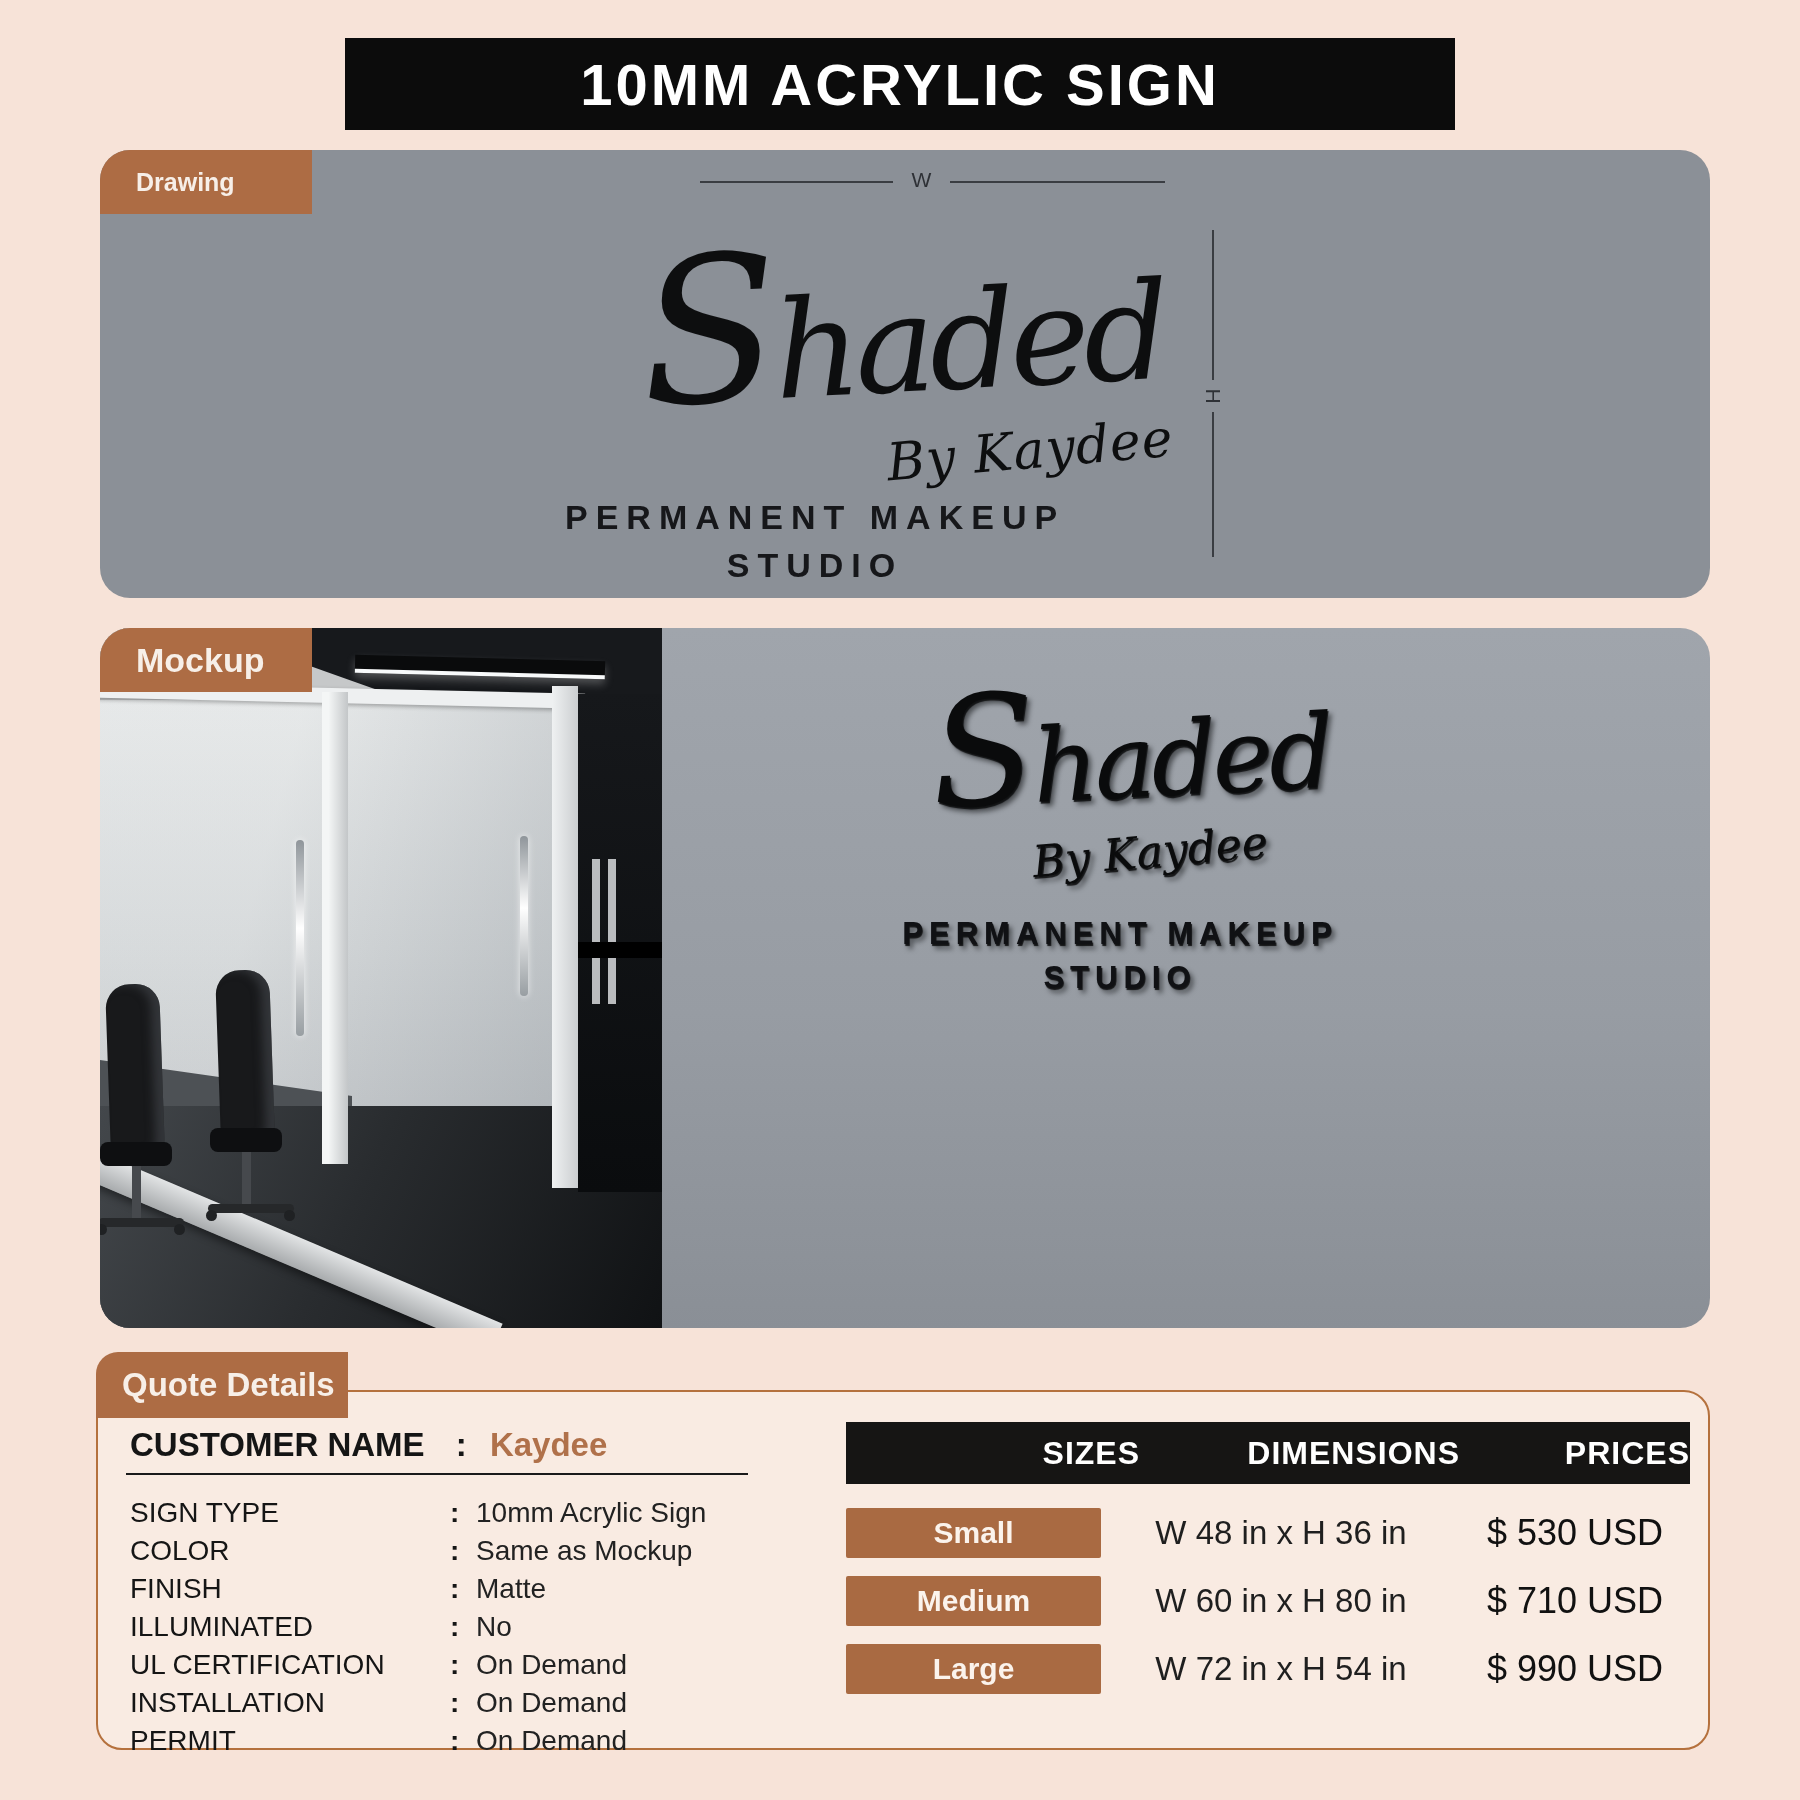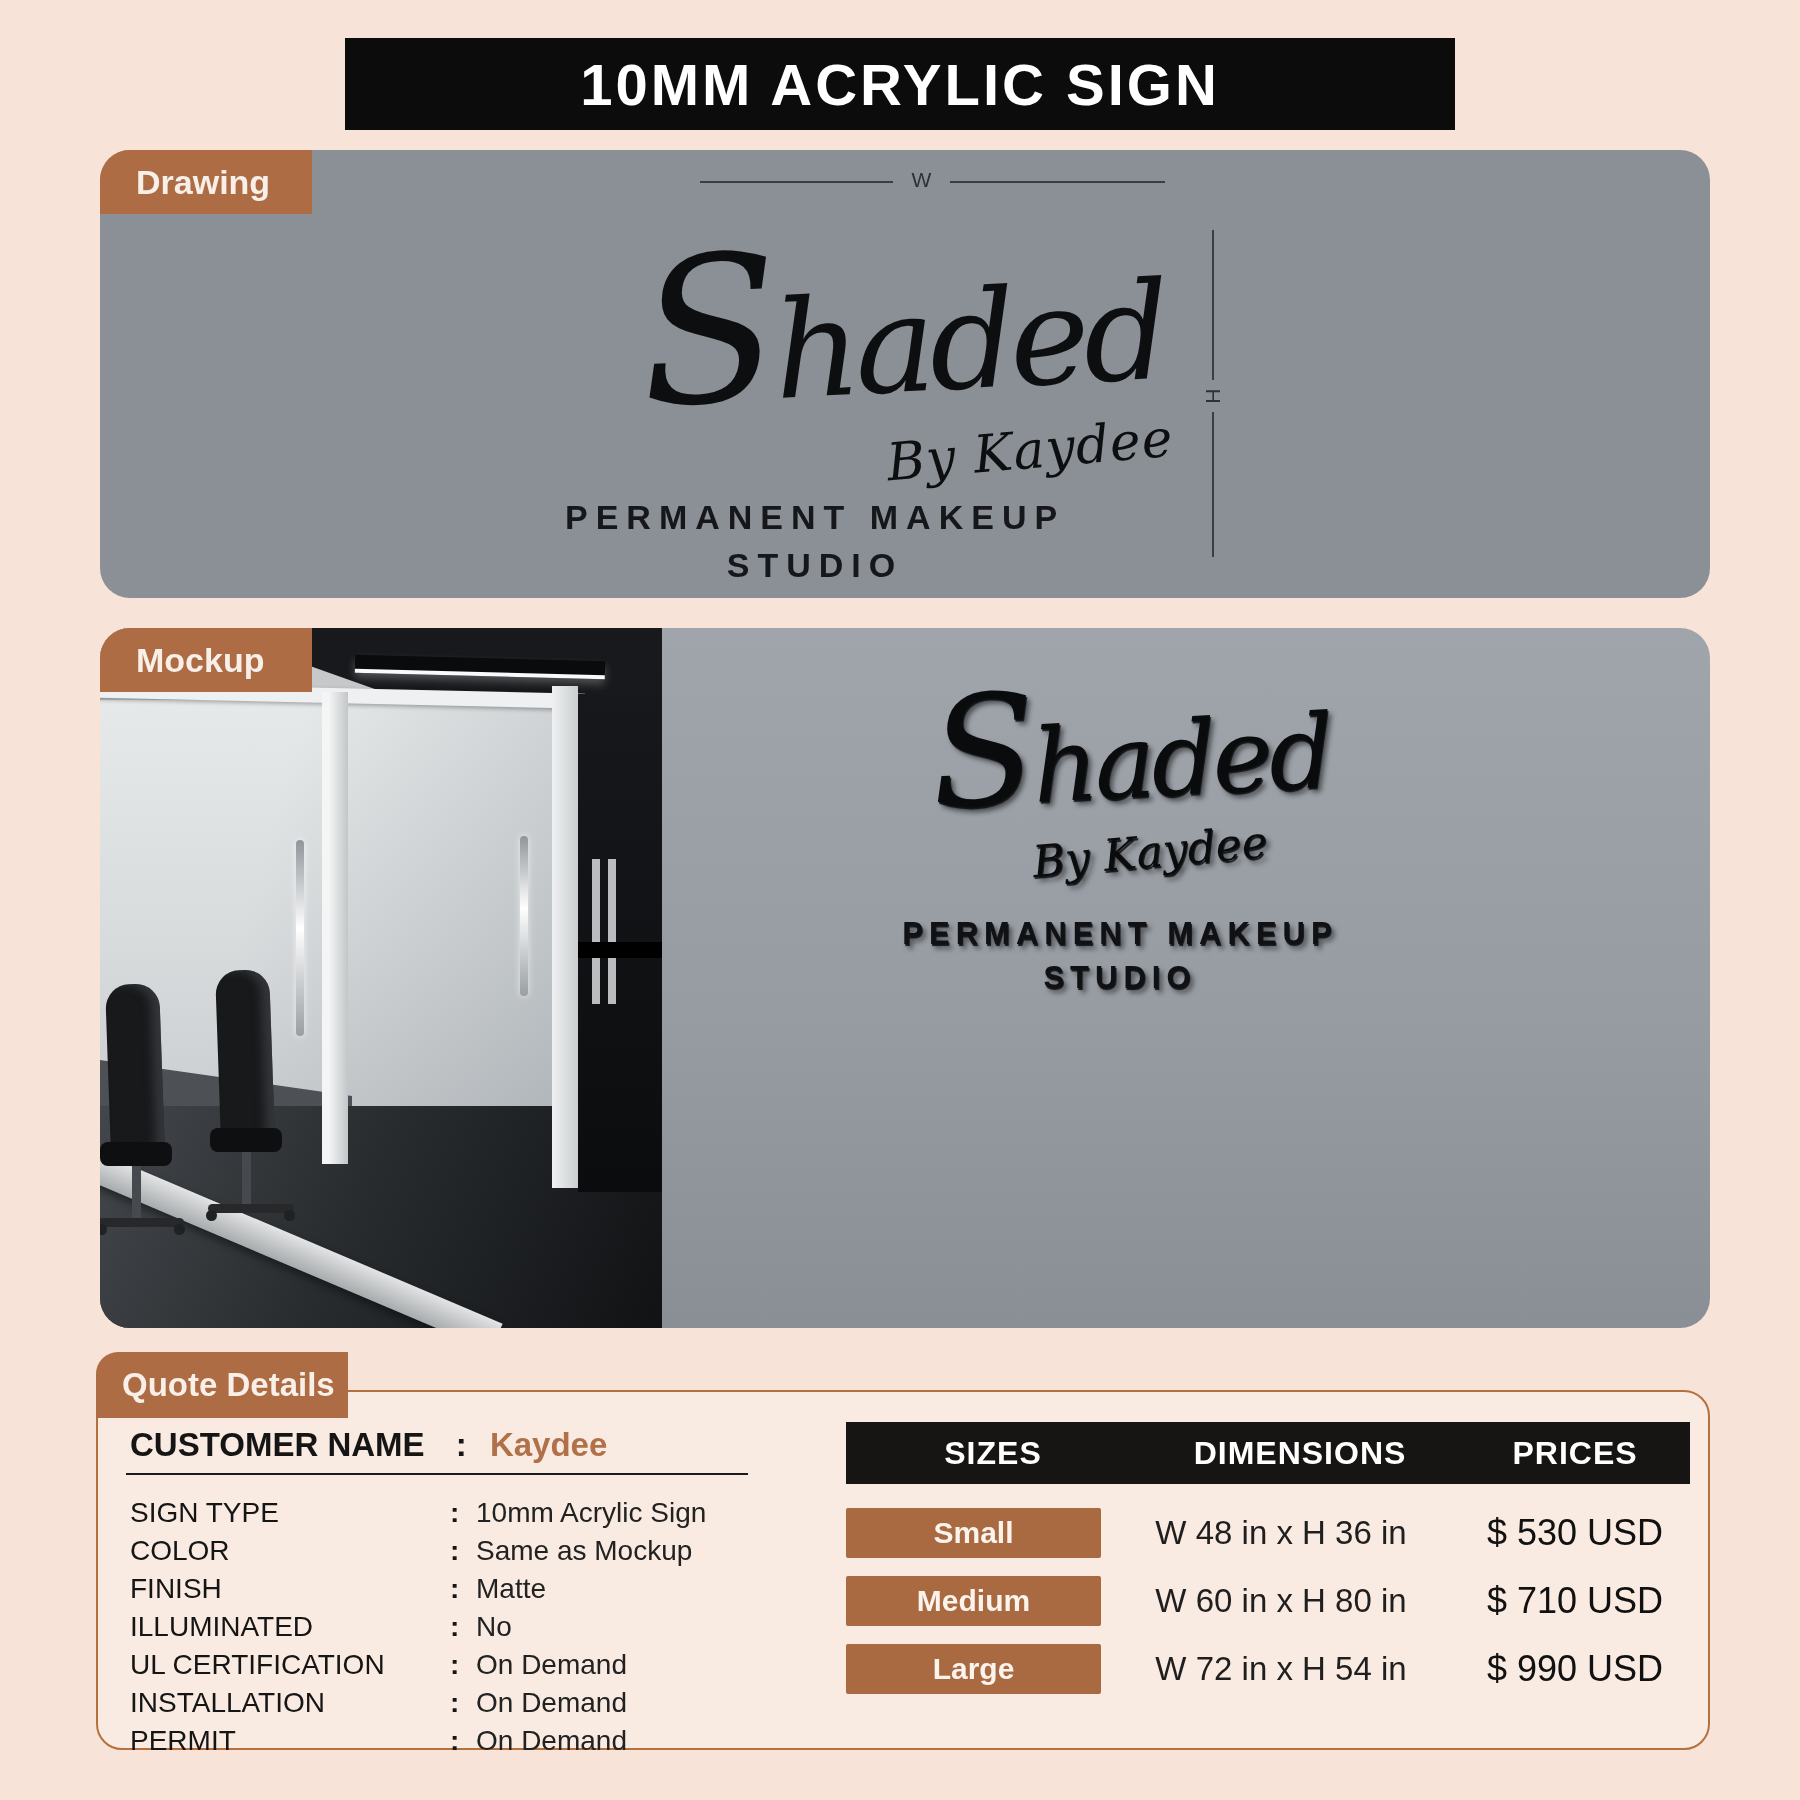--- a/index.html
+++ b/index.html
@@ -10,21 +10,21 @@
   .title-bar{left:345px;top:38px;width:1110px;height:92px;background:#0c0c0c;color:#fff;
     font-weight:800;font-size:58px;letter-spacing:3px;text-align:center;line-height:94px;}
 
   
   .panel-gray{background:#8b9097;border-radius:30px;}
   .drawing-panel{left:100px;top:150px;width:1610px;height:448px;}
   .mockup-panel{left:100px;top:628px;width:1610px;height:700px;
     background:linear-gradient(180deg,#a0a5ac 0%,#979ca3 55%,#8a8f96 100%);}
   .tab{background:#ad6c44;color:#f7efe8;font-weight:700;z-index:6;}
   .tab-drawing{left:100px;top:150px;width:212px;height:64px;border-radius:30px 0 0 0;
-    font-size:34px;line-height:64px;padding-left:36px;box-sizing:border-box;}
+    font-size:25px;line-height:64px;padding-left:36px;box-sizing:border-box;}
   .tab-mockup{left:100px;top:628px;width:212px;height:64px;border-radius:30px 0 0 0;
     font-size:34px;line-height:64px;padding-left:36px;box-sizing:border-box;}
   .tab-quote{left:96px;top:1352px;width:252px;height:66px;border-radius:22px 0 0 0;
     font-size:33px;line-height:66px;padding-left:26px;box-sizing:border-box;}
 
   
   .script{font-family:"DejaVu Serif","Liberation Serif",serif;font-style:italic;color:#0d0e0f;}
   .dw-script-main{left:640px;top:222px;width:460px;text-align:center;font-size:135px;
     letter-spacing:-6px;transform:rotate(-3deg);line-height:1;}
   .dw-script-main::first-letter,.mk-script-main::first-letter{font-size:1.5em;}
@@ -113,21 +113,21 @@
   .detail-rows{left:130px;top:1494px;width:660px;z-index:2;}
   .d-row{display:flex;height:38px;line-height:38px;font-size:28px;}
   .d-label{width:320px;font-weight:400;color:#151515;white-space:nowrap;}
   .d-colon{width:26px;font-weight:800;color:#151515;}
   .d-value{color:#222;white-space:nowrap;}
 
   
   .price-table{left:846px;top:1422px;width:844px;height:280px;z-index:2;}
   .pt-head{position:absolute;left:0;top:0;width:844px;height:62px;background:#161514;}
   .pt-h{position:absolute;top:0;height:62px;line-height:62px;color:#fff;font-weight:800;
-    font-size:32px;text-align:center;letter-spacing:1px;}
+    font-size:32px;text-align:right;letter-spacing:1px;}
   .pt-h0{left:0;width:294px;} .pt-h1{left:294px;width:320px;} .pt-h2{left:614px;width:230px;}
   .pt-pill{position:absolute;left:0;width:255px;height:50px;background:#a96a42;
     color:#fbf3ec;font-weight:700;font-size:30px;text-align:center;line-height:50px;border-radius:2px;}
   .pt-dim{position:absolute;left:255px;width:360px;height:50px;line-height:50px;
     text-align:center;font-size:33px;color:#1f1f1f;}
   .pt-price{position:absolute;left:614px;width:230px;height:50px;line-height:50px;
     text-align:center;font-size:36px;font-weight:400;color:#111;}
   .pt-r0{top:86px;} .pt-r1{top:154px;} .pt-r2{top:222px;}
 </style>
 </head>

